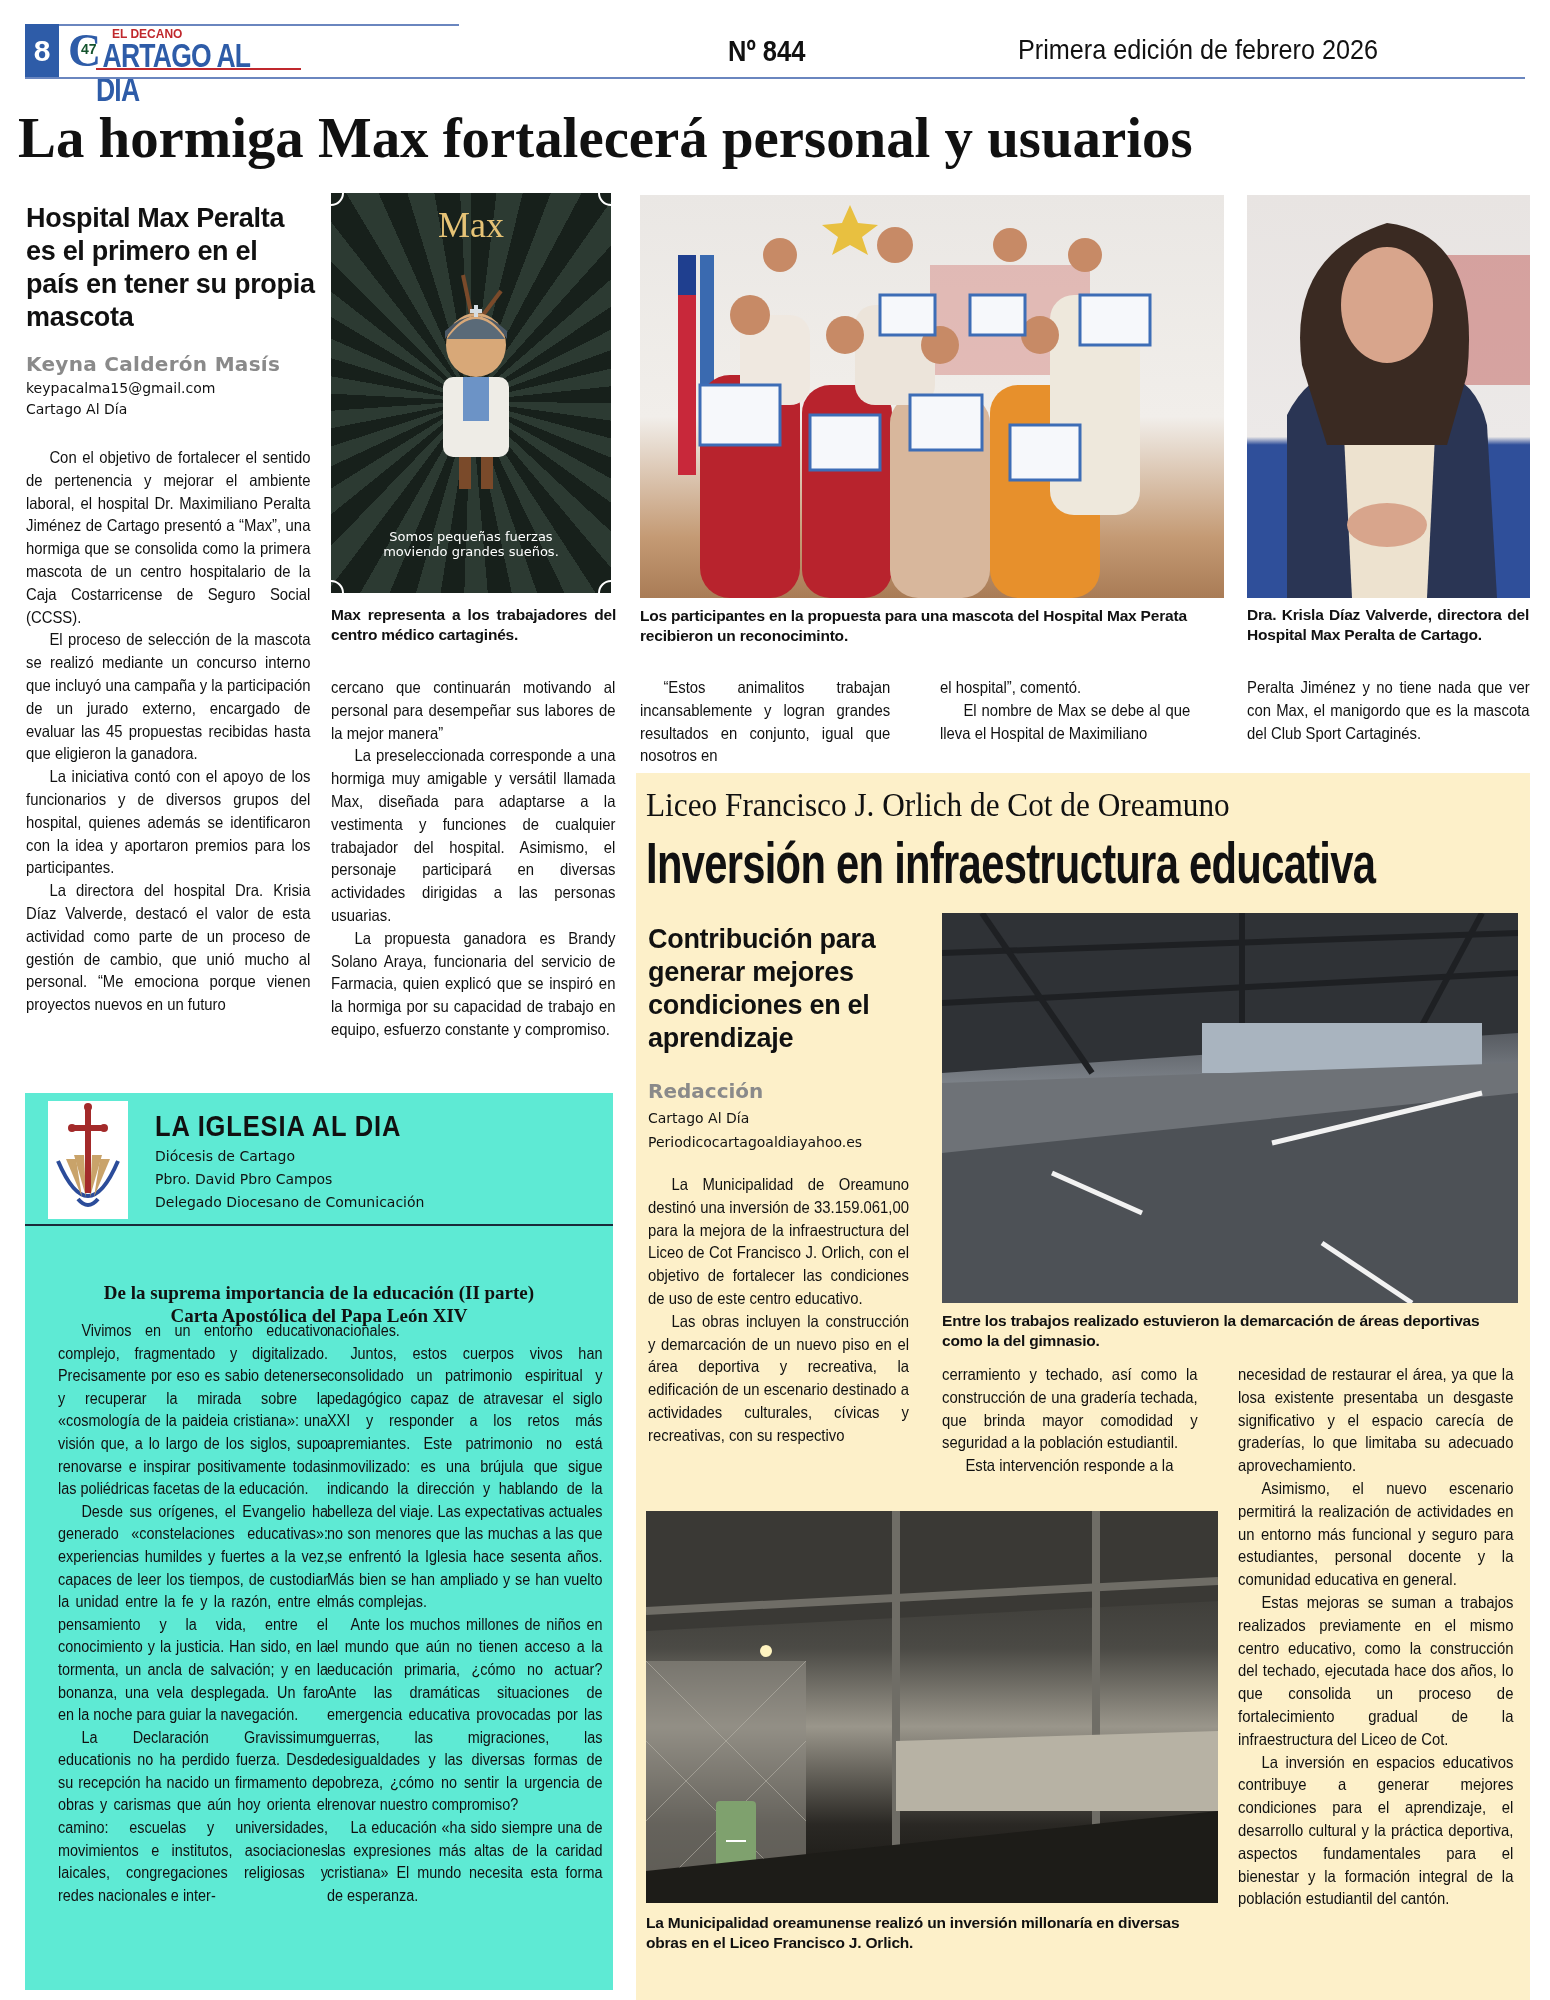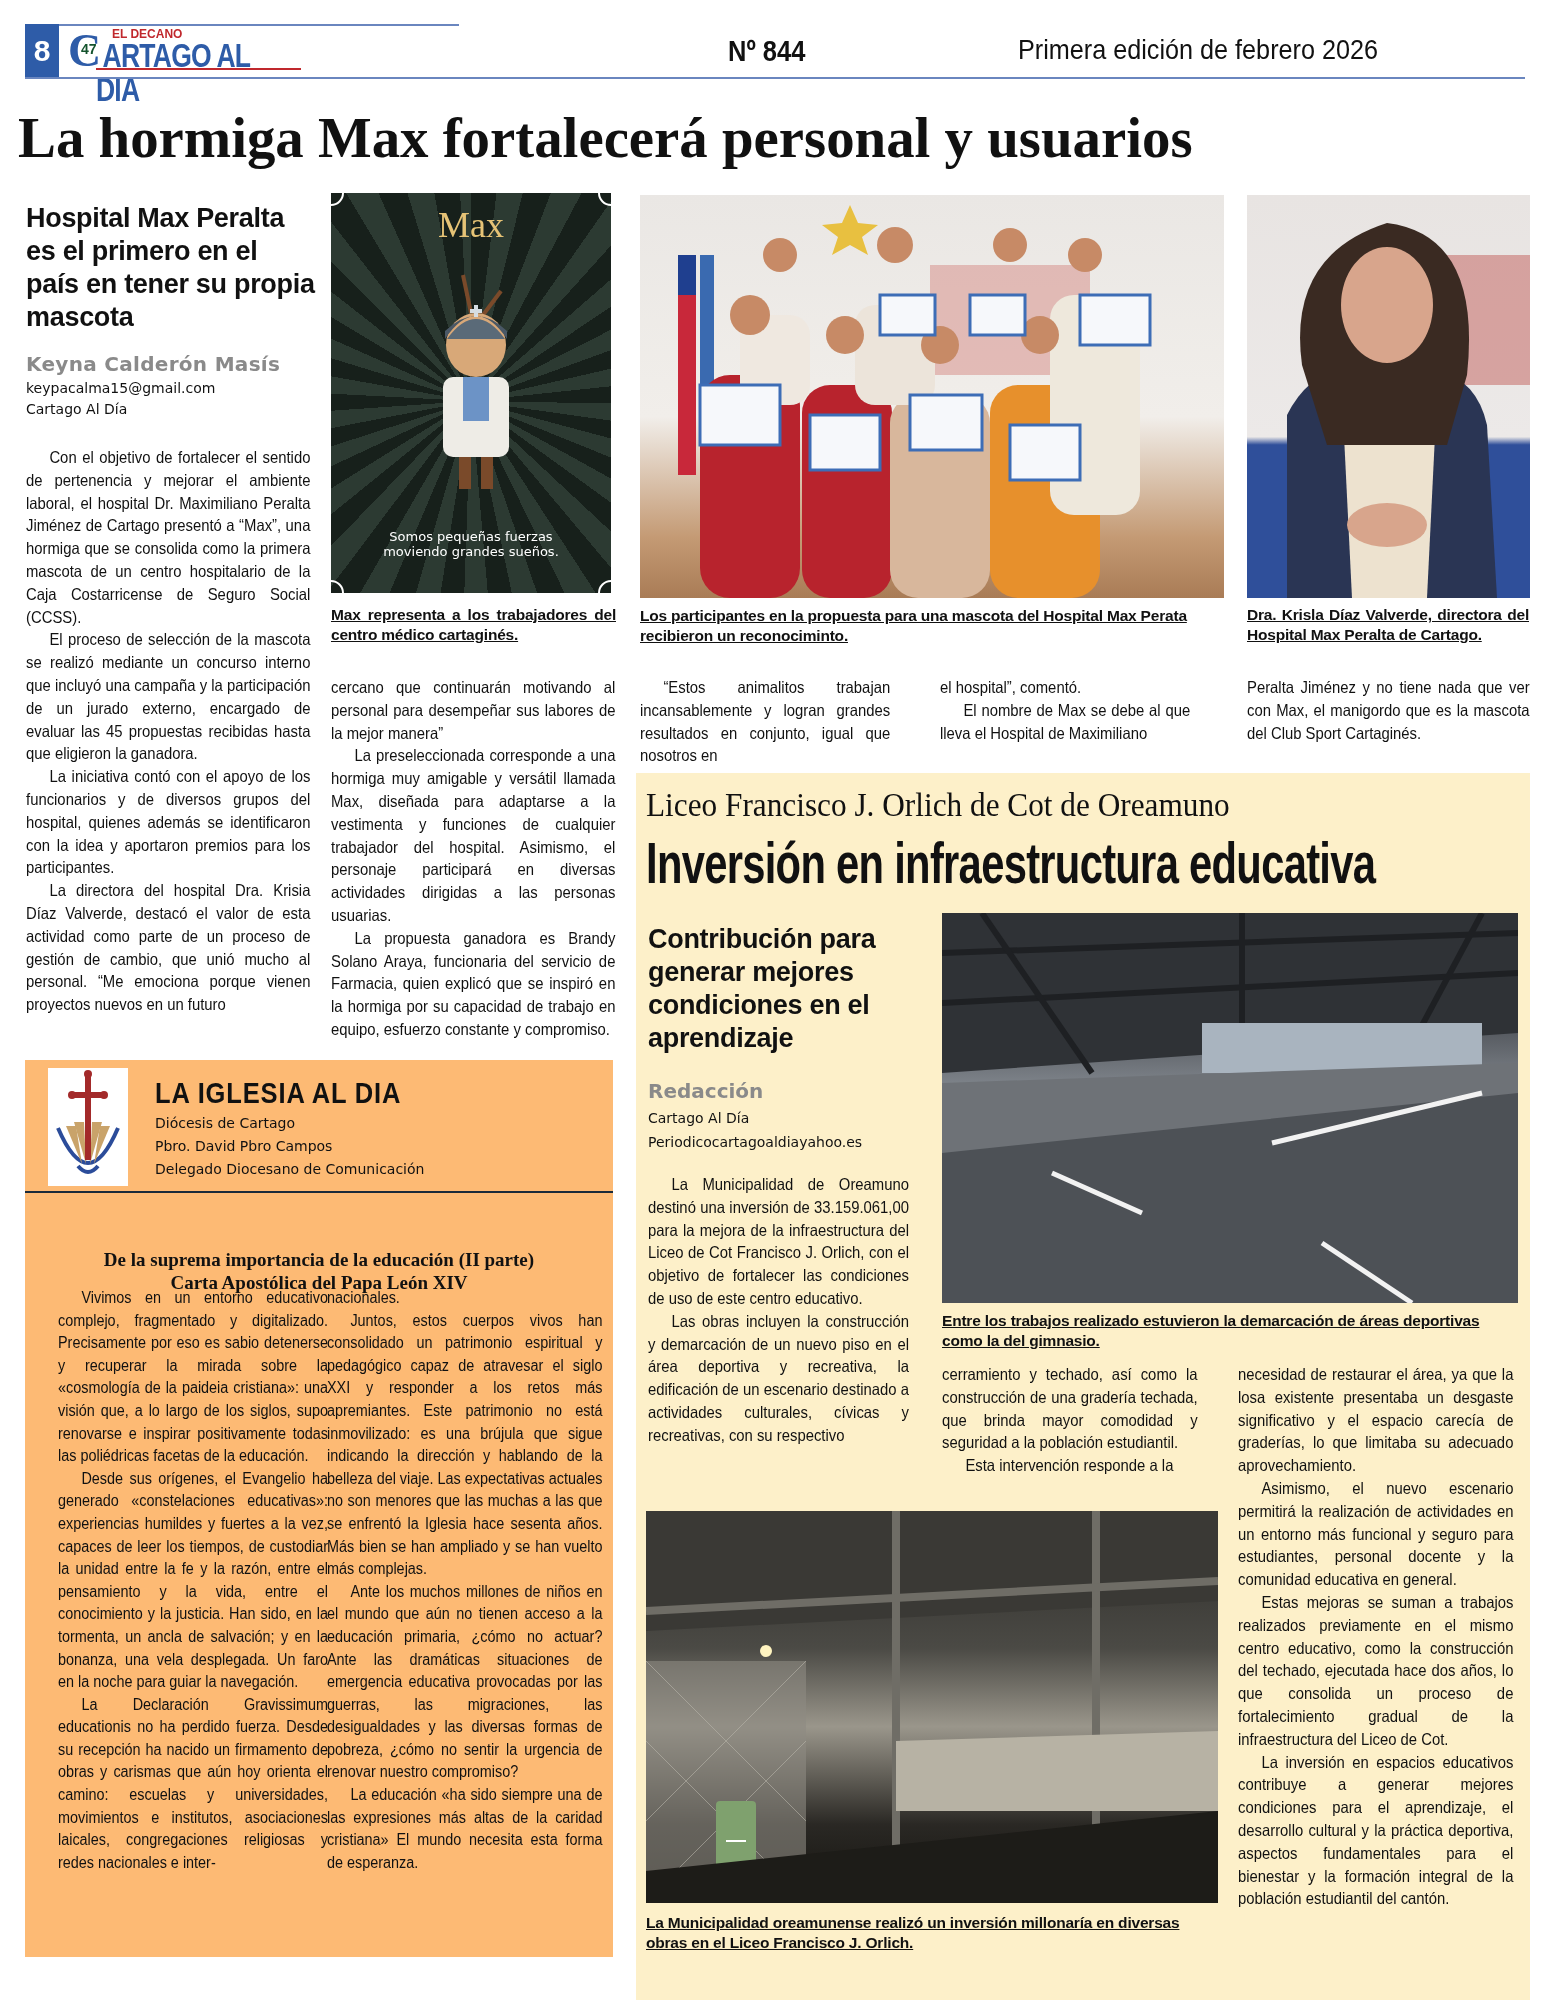--- a/index.html
+++ b/index.html
@@ -25,38 +25,38 @@
 
   
   .subhead { left: 26px; top: 202px; width: 290px; font: bold 27px/33px "Liberation Sans", sans-serif; letter-spacing: -0.3px; }
   .byline { left: 26px; top: 352px; color: #8a8a8a; font: bold 20px/24px "DejaVu Sans", sans-serif; letter-spacing: 0.3px; }
   .byline-meta { left: 26px; top: 378px; font: 14px/21px "DejaVu Sans", sans-serif; }
 
   .col { font: 16.5px/22.8px "Liberation Sans", sans-serif; text-align: justify; transform: scaleX(0.9); transform-origin: left top; }
   .col p { text-indent: 26px; }
   .col p.noindent { text-indent: 0; }
 
-  .caption { font: bold 15.5px/20px "Liberation Sans", sans-serif; letter-spacing: -0.2px; text-decoration: underline; }
+  .caption { font: bold 15.5px/20px "Liberation Sans", sans-serif; letter-spacing: -0.2px; }
 
   
   .img-max { left: 331px; top: 193px; width: 280px; height: 400px; background: #6d28d9; overflow: hidden; }
   .img-max .rays { position: absolute; inset: 0;
     background: repeating-conic-gradient(from 0deg at 50% 52%, #17201b 0deg 7deg, #2c3a32 7deg 14deg); }
   .img-max .title { position: absolute; top: 12px; width: 100%; text-align: center; color: #e6c376; font: 36px/40px "Liberation Serif", serif; }
   .img-max .ant { position: absolute; left: 90px; top: 80px; width: 110px; height: 230px; }
   .img-max .tag { position: absolute; top: 336px; width: 100%; text-align: center; color: #fff; font: 13px/15px "DejaVu Sans", sans-serif; }
   .corner { position: absolute; width: 26px; height: 26px; border: 2px solid #fff; border-radius: 50%; }
 
   .img-group { left: 640px; top: 195px; width: 584px; height: 403px; overflow: hidden;
     background: linear-gradient(180deg, #eae7e4 0%, #f1eeea 55%, #c49a74 85%, #a97c56 100%); }
   .img-director { left: 1247px; top: 195px; width: 283px; height: 403px; overflow: hidden;
     background: linear-gradient(180deg, #e8e4e2 0%, #ece9e8 60%, #2f4f9a 62%, #2f4f9a 100%); }
 
   
-  .church { left: 25px; top: 1060px; width: 588px; height: 897px; background: #fdba74; }
+  .church { left: 25px; top: 1093px; width: 588px; height: 897px; background: #5eead4; }
   .church-logo { left: 23px; top: 8px; width: 80px; height: 118px; background: #fff; }
   .church-title { left: 130px; top: 16px; font: bold 30px/34px "Liberation Sans", sans-serif; transform: scaleX(0.85); transform-origin: left; letter-spacing: 1px; }
   .church-meta { left: 130px; top: 52px; font: 14px/23px "DejaVu Sans", sans-serif; }
   .church-rule { left: 0; top: 131px; width: 588px; height: 2px; background: #1b2a3a; }
   .church-h { left: 0; width: 588px; text-align: center; font: bold 19px/25px "Liberation Serif", serif; }
 
   
   .liceo { left: 636px; top: 773px; width: 894px; height: 1484px; background: #fdf0c9; }
   .liceo-kicker { left: 10px; top: 12px; font: 34px/40px "Liberation Serif", serif; transform: scaleX(0.92); transform-origin: left; }
   .liceo-head { left: 10px; top: 56px; font: bold 58px/68px "Liberation Sans", sans-serif; transform: scaleX(0.72); transform-origin: left; white-space: nowrap; letter-spacing: -1px; }

